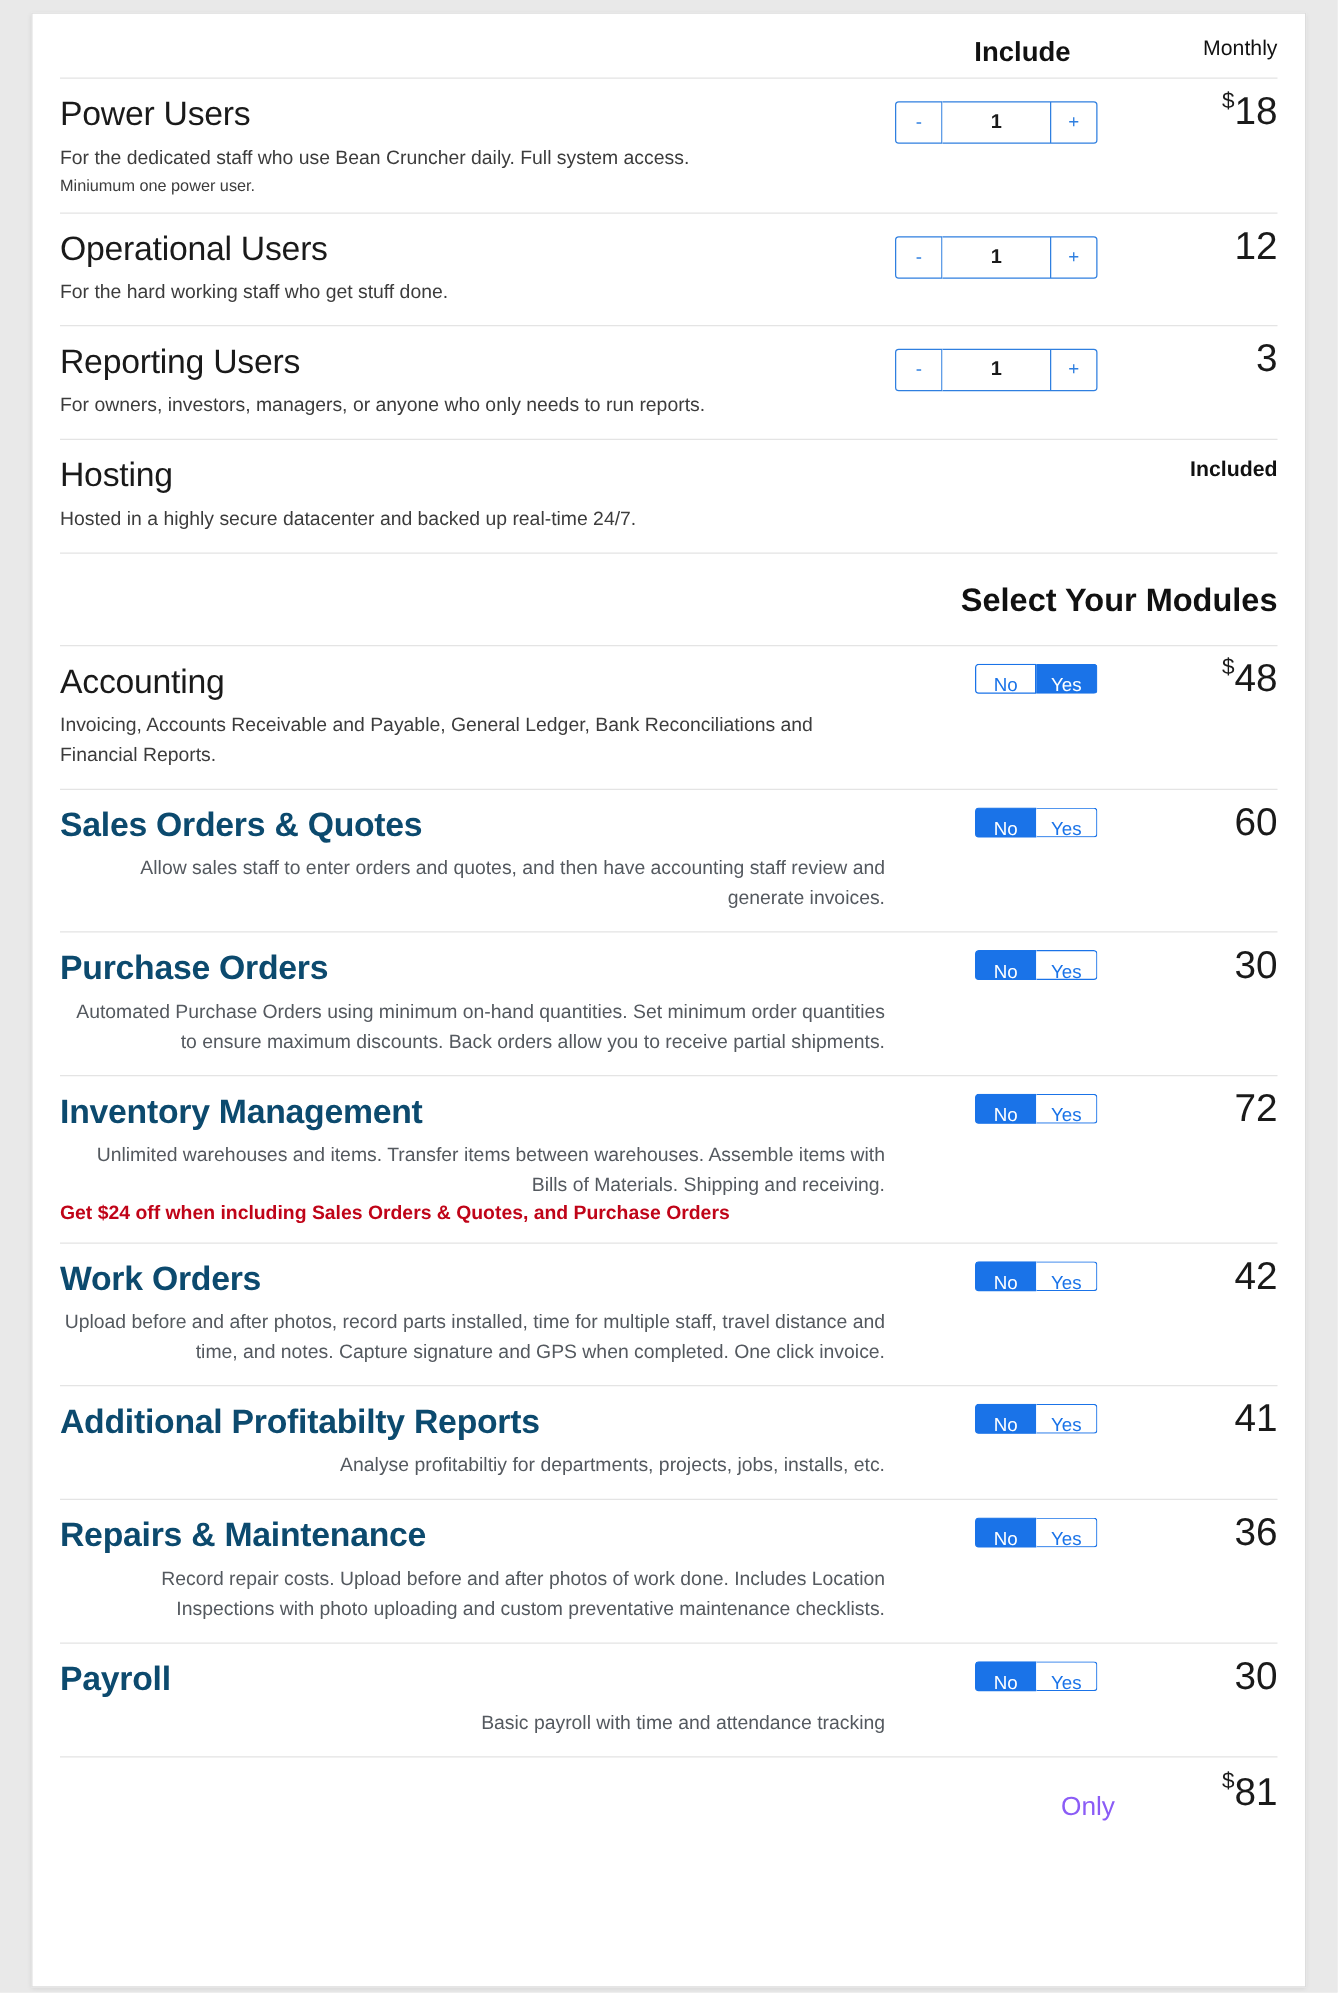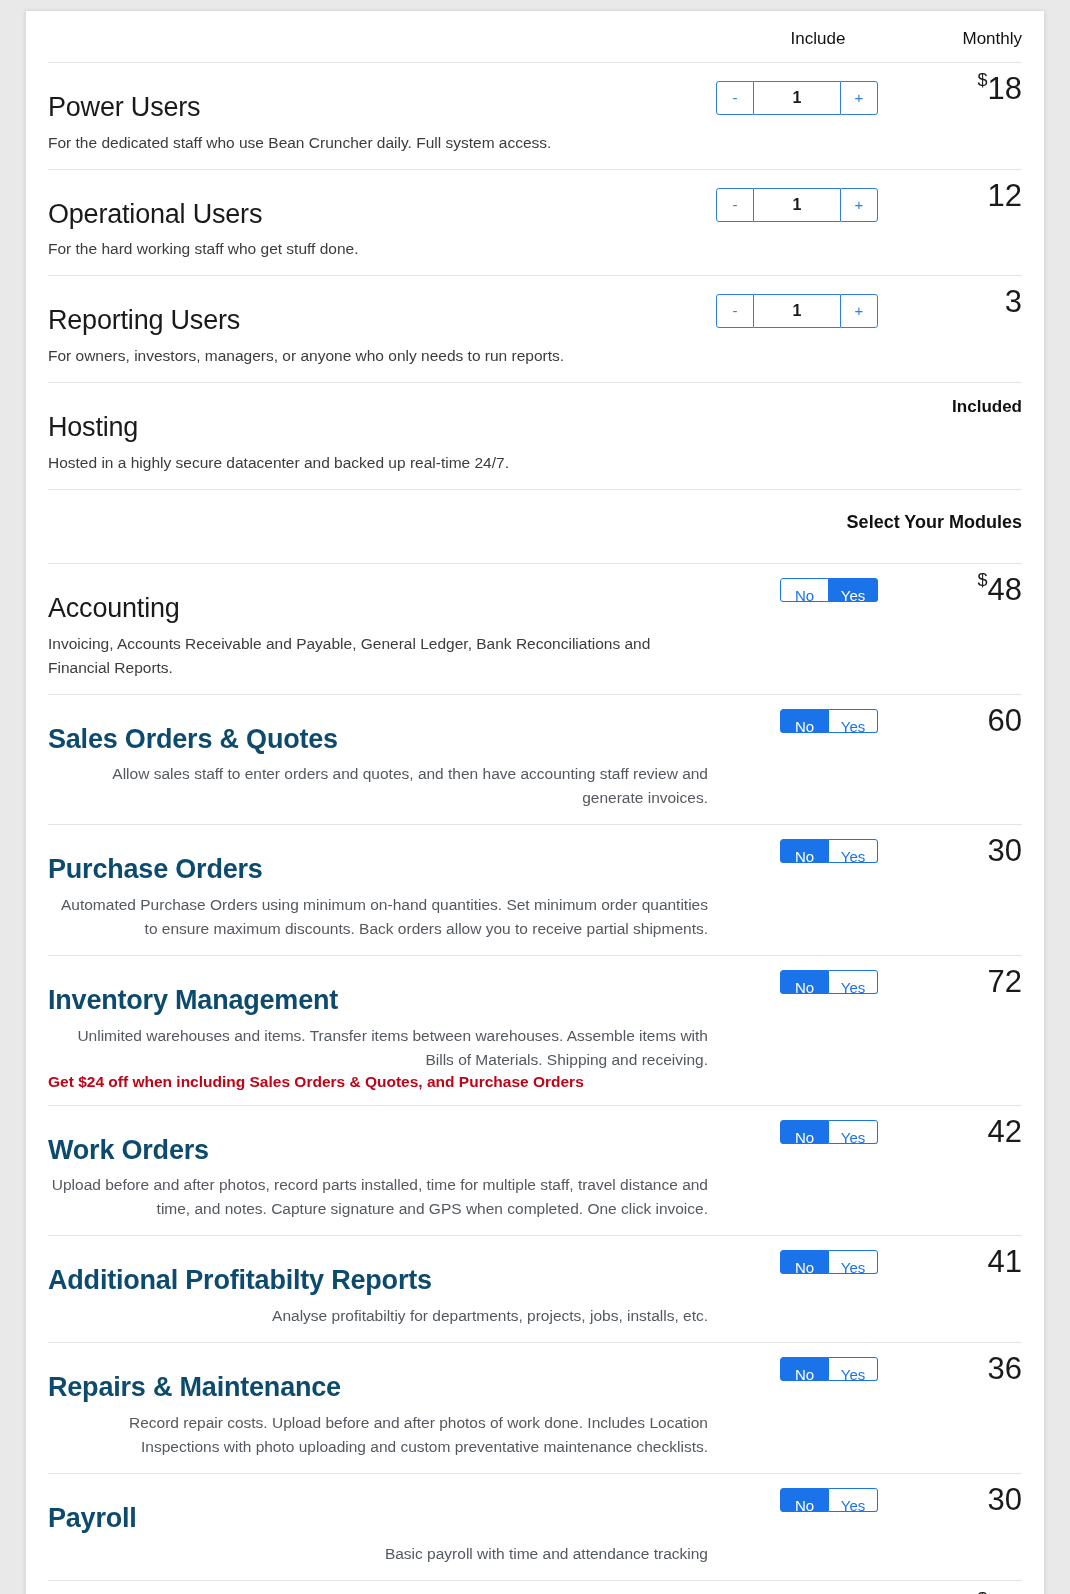--- a/index.html
+++ b/index.html
@@ -35,21 +35,21 @@
     padding: 14px 0 14px 0;
     min-height: 60px;
   }
   .row:last-child { border-bottom: none; }
 
   .row-title {
     font-size: 27px;
     font-weight: 400;
     color: #1a1a1a;
     letter-spacing: -0.2px;
-    margin: 16px 0 8px 0;
+    margin: 0 0 8px 0;
     line-height: 1.1;
   }
   .row-title.grey { color: #0c4a6e; font-weight: bold; }
   .row-desc {
     font-size: 15.5px;
     color: #3c3c3c;
     line-height: 1.55;
     max-width: 660px;
     margin: 0;
   }
@@ -71,22 +71,22 @@
     position: relative;
     height: 52px;
     border-bottom: 1px solid #e4e4e4;
   }
   .hdr-include {
     position: absolute;
     left: 700px;
     top: 18px;
     width: 140px;
     text-align: center;
-    font-size: 17px;
-    font-weight: normal;
+    font-size: 22px;
+    font-weight: bold;
     color: #111;
   }
   .hdr-monthly {
     position: absolute;
     right: 0;
     top: 18px;
     font-size: 17px;
     font-weight: normal;
     color: #111;
   }
@@ -177,21 +177,21 @@
   
   .modules-header {
     position: relative;
     height: 74px;
     border-bottom: 1px solid #e4e4e4;
   }
   .modules-header .label {
     position: absolute;
     right: 0;
     top: 22px;
-    font-size: 18px;
+    font-size: 26px;
     font-weight: bold;
     color: #111;
   }
 
   
   .total-row {
     position: relative;
     height: 70px;
     padding-top: 18px;
   }
@@ -224,20 +224,21 @@
   <div class="card">
 
     <div class="header-row">
       <div class="hdr-include">Include</div>
       <div class="hdr-monthly">Monthly</div>
     </div>
 
     <div class="row">
       <h2 class="row-title">Power Users</h2>
       <p class="row-desc">For the dedicated staff who use Bean Cruncher daily. Full system access.</p>
+      <div class="row-subnote">Miniumum one power user.</div>
       <div class="stepper">
         <button class="minus">-</button>
         <div class="qty">1</div>
         <button class="plus">+</button>
       </div>
       <div class="price"><span class="cur">$</span><span>18</span></div>
     </div>
 
     <div class="row">
       <h2 class="row-title">Operational Users</h2>

